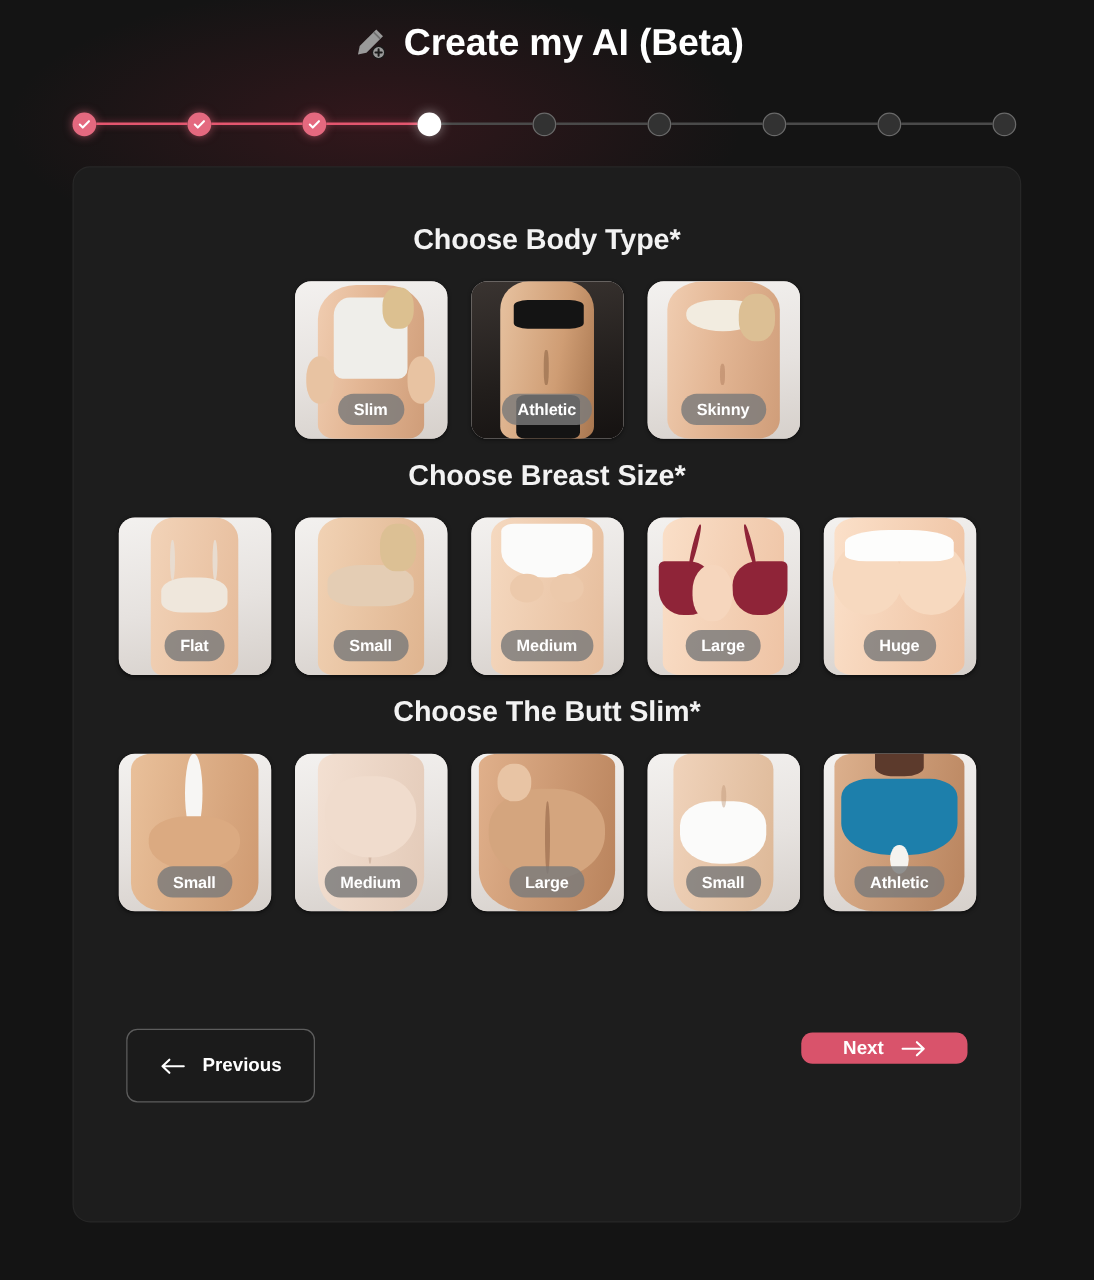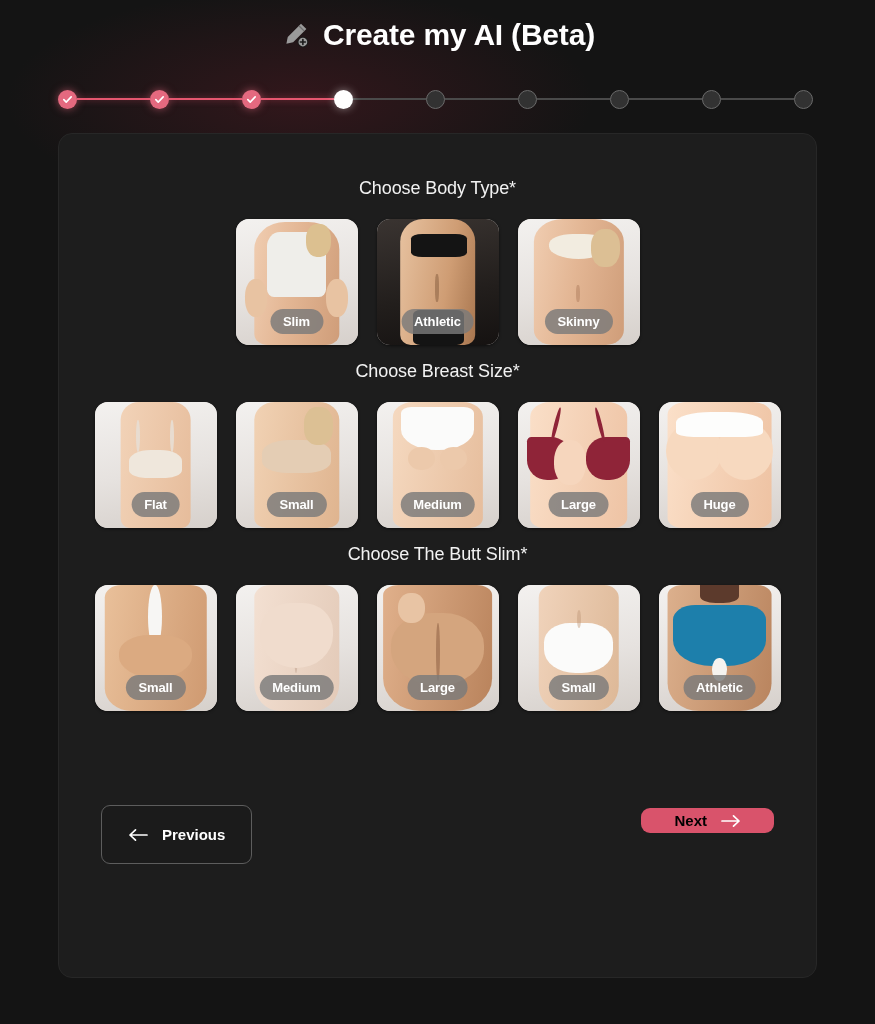--- a/index.html
+++ b/index.html
@@ -87,22 +87,22 @@
     padding: 44px 0 46px 0;
     min-height: 845px;
   }
 
   .section { margin-bottom: 6px; }
   .section + .section { margin-top: 16px; }
 
   .section-title {
     text-align: center;
     color: #f2f2f2;
-    font-size: 18px;
-    font-weight: 400;
+    font-size: 23px;
+    font-weight: 700;
     letter-spacing: -0.1px;
     margin-bottom: 20px;
   }
 
   .card-row {
     display: flex;
     justify-content: center;
     gap: 19px;
   }
 
@@ -153,21 +153,21 @@
   .btn-prev {
     background: #1b1b1b;
     border: 1px solid #5d5d5d;
     color: #ffffff;
     padding: 20px 26px;
     margin-top: 28px;
   }
   .btn-next {
     background: #d9536b;
     border: none;
-    color: #000000;
+    color: #ffffff;
     padding: 4px 33px;
   }
   .btn svg { display: block; }
 
   
   .bg-light { position:absolute; inset:0; background:linear-gradient(170deg,#f3f1ef 0%,#e6e2df 55%,#d6d0cb 100%); }
   .bg-dark  { position:absolute; inset:0; background:linear-gradient(170deg,#3a3431 0%,#221e1c 60%,#151211 100%); }
   .torso {
     position:absolute; left:50%; transform:translateX(-50%);
     background:linear-gradient(100deg,#f0cdb1 0%,#e3b694 45%,#cf9d79 100%);

